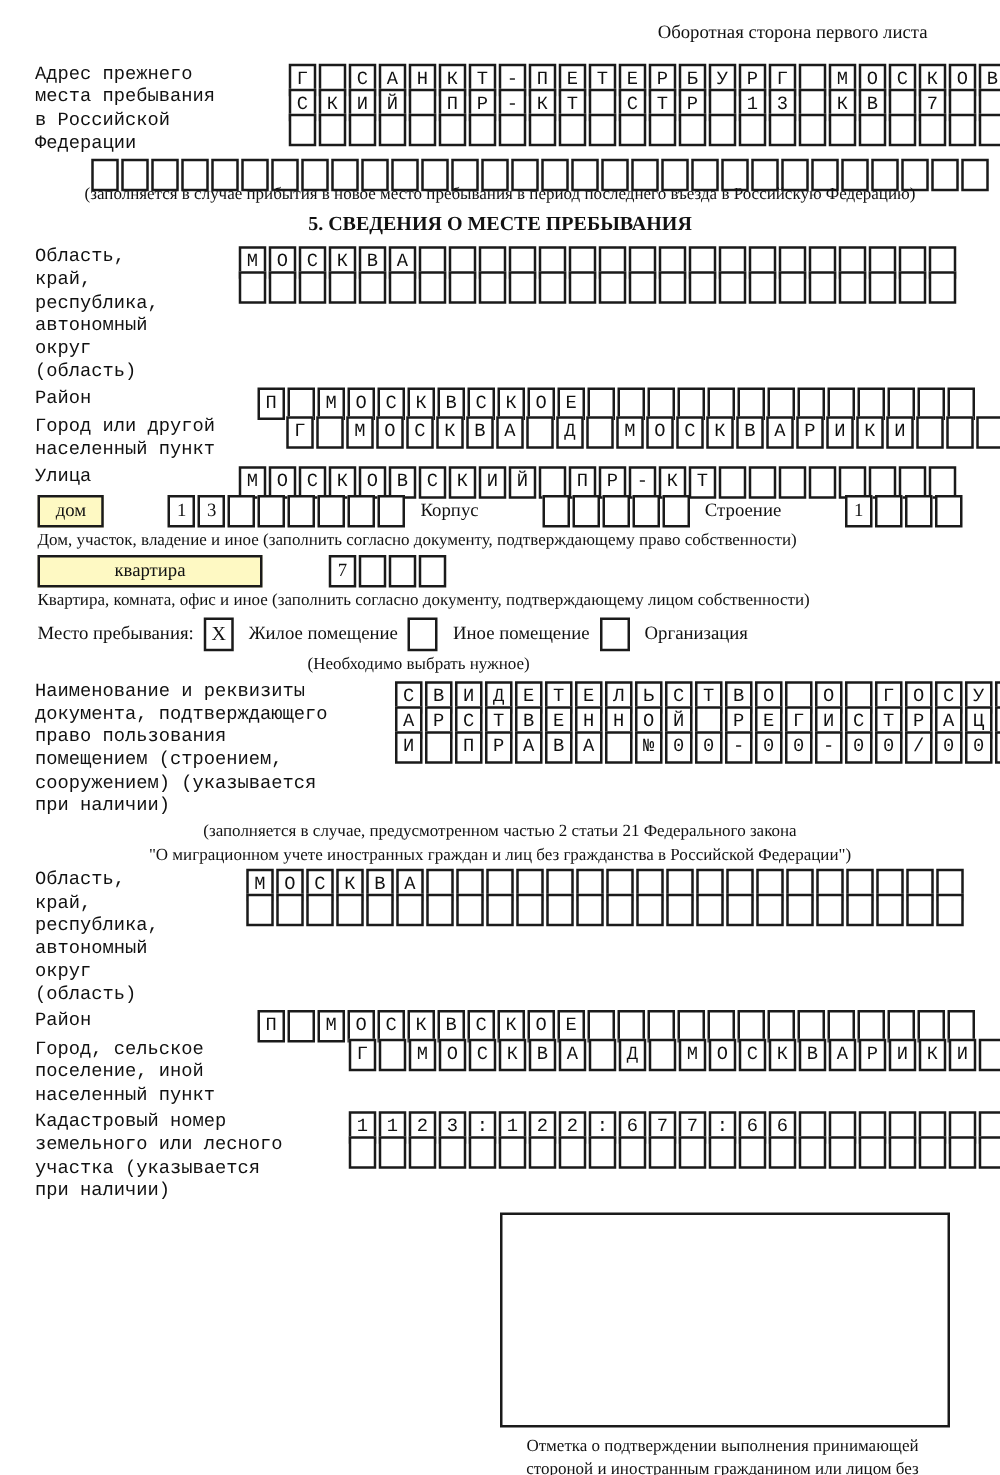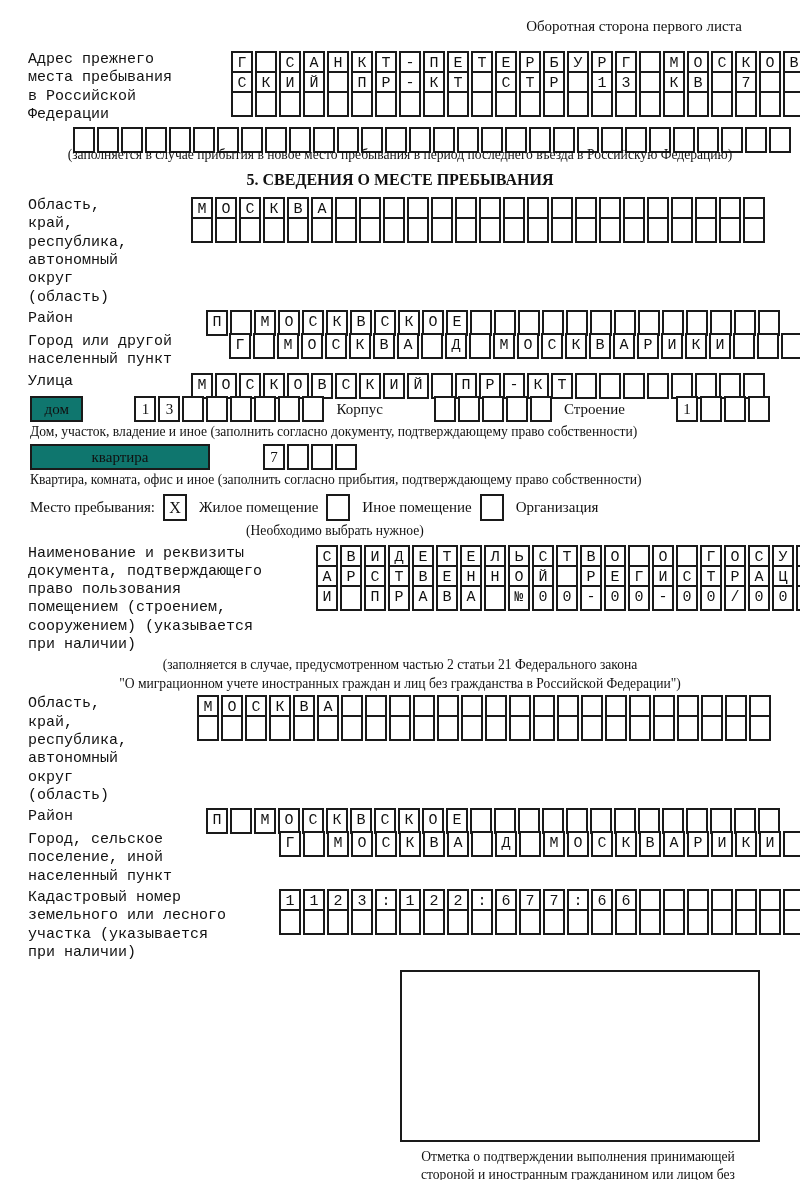--- a/index.html
+++ b/index.html
@@ -24,21 +24,21 @@
         background:#fff;}
   .fullrow{margin-top:1px;}
 
   .cap{font-size:13.6px;text-align:center;margin:2px 0 4px 0;}
   .cap-left{font-size:13.6px;text-align:left;margin:1px 0 4px 2px;}
 
   .h-center{text-align:center;font-weight:bold;font-size:16px;margin:8px 0 8px 0;}
 
   .houserow{display:flex;align-items:flex-start;margin:2px 0 2px 2px;}
   .typebox{box-sizing:border-box;border:2px solid #1a1a1a;height:26px;text-align:center;
-           font-size:15px;line-height:22px;background:#0f766e;}
+           font-size:15px;line-height:22px;background:#fef9c3;}
   .tb-house{width:166px;margin-right:6px;}
   .tb-apt{width:180px;margin-right:8px;}
   .inline-label{font-size:15px;line-height:26px;margin:0 6px 0 10px;}
 
   .stayrow{display:flex;align-items:center;margin:6px 0 2px 2px;font-size:15px;}
   .stayrow .cells{margin:0 10px 0 8px;height:27px;}
   .stayrow .cell{width:24px;height:27px;line-height:23px;font-size:16px;}
   .staynote{font-size:13.6px;margin:0 0 6px 218px;}
 
   .note-line{font-size:13.6px;text-align:center;margin:0 0 3px 0;}
@@ -98,21 +98,21 @@
     <div class="cells"><span class="cell"></span><span class="cell"></span><span class="cell"></span><span class="cell"></span><span class="cell"></span></div>
     <span class="inline-label">Строение</span>
     <div class="cells"><span class="cell">1</span><span class="cell"></span><span class="cell"></span><span class="cell"></span></div>
   </div>
   <div class="cap-left">Дом, участок, владение и иное (заполнить согласно документу, подтверждающему право собственности)</div>
 
   <div class="houserow">
     <div class="typebox tb-apt">квартира</div>
     <div class="cells"><span class="cell">7</span><span class="cell"></span><span class="cell"></span><span class="cell"></span></div>
   </div>
-  <div class="cap-left">Квартира, комната, офис и иное (заполнить согласно прибытия, подтверждающему право собственности)</div>
+  <div class="cap-left">Квартира, комната, офис и иное (заполнить согласно документу, подтверждающему лицом собственности)</div>
 
   <div class="stayrow">
     <span>Место пребывания:</span>
     <div class="cells"><span class="cell">X</span></div>
     <span>Жилое помещение</span>
     <div class="cells"><span class="cell"></span></div>
     <span>Иное помещение</span>
     <div class="cells"><span class="cell"></span></div>
     <span>Организация</span>
   </div>

